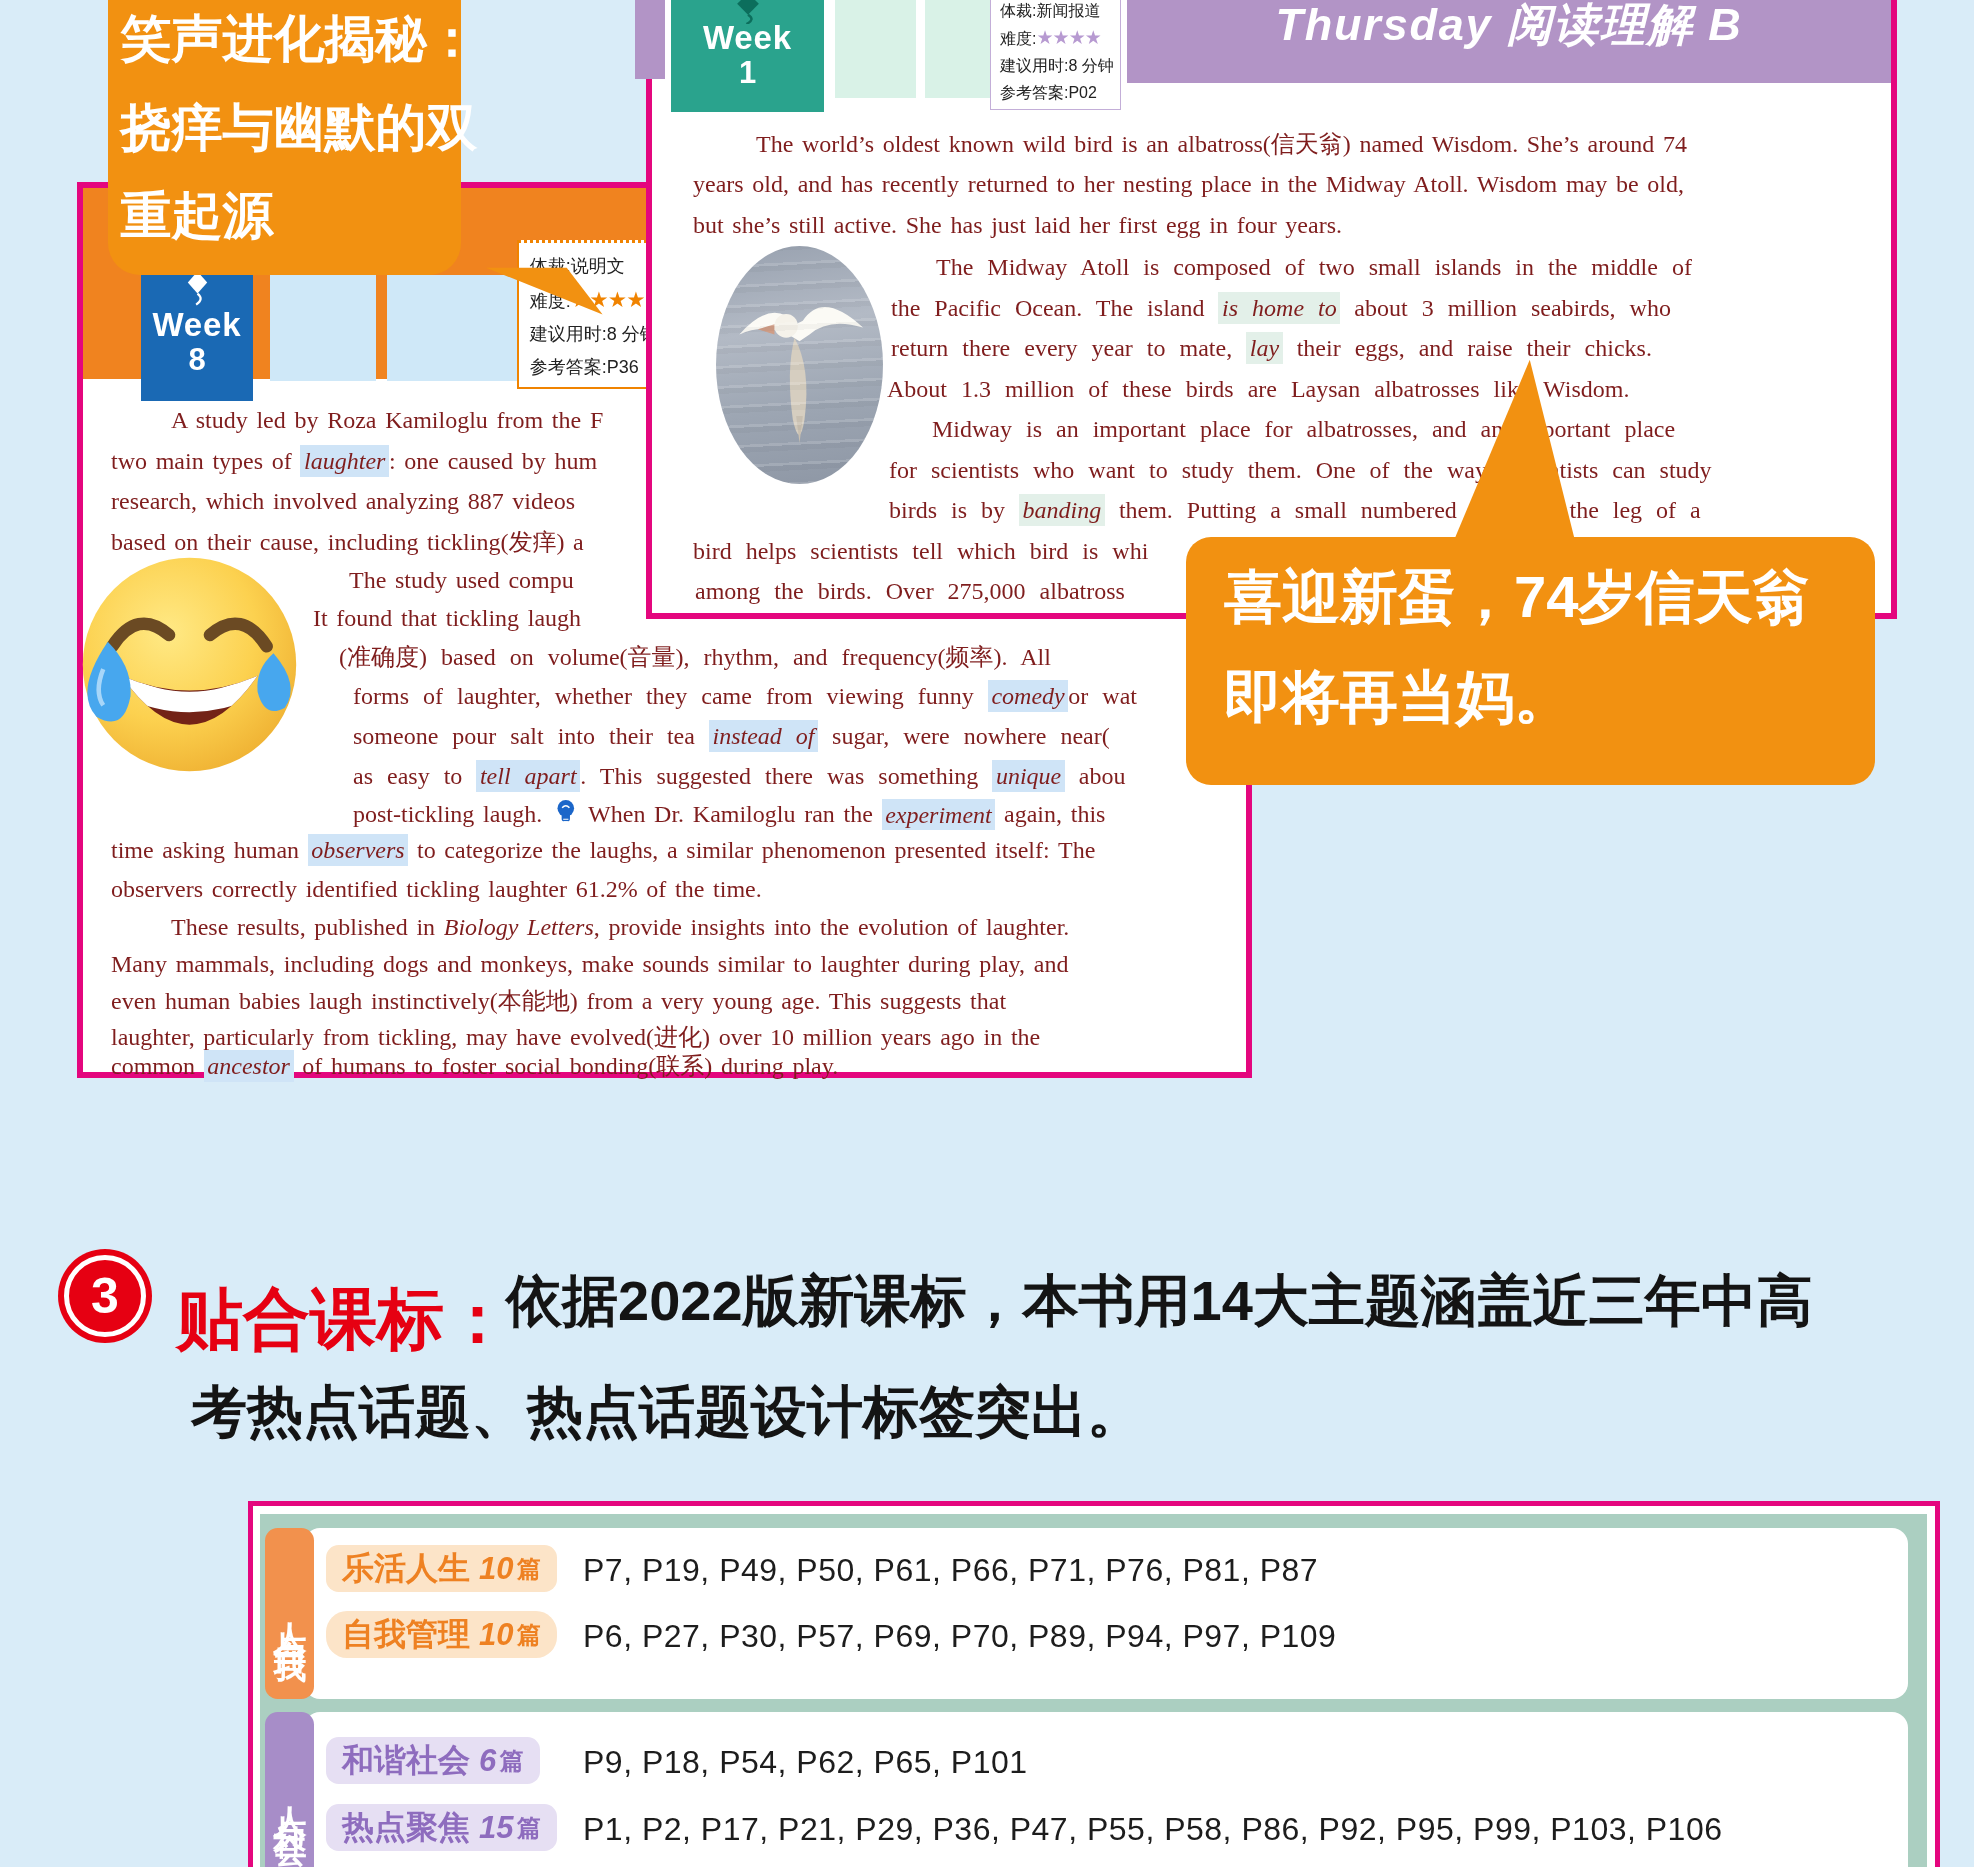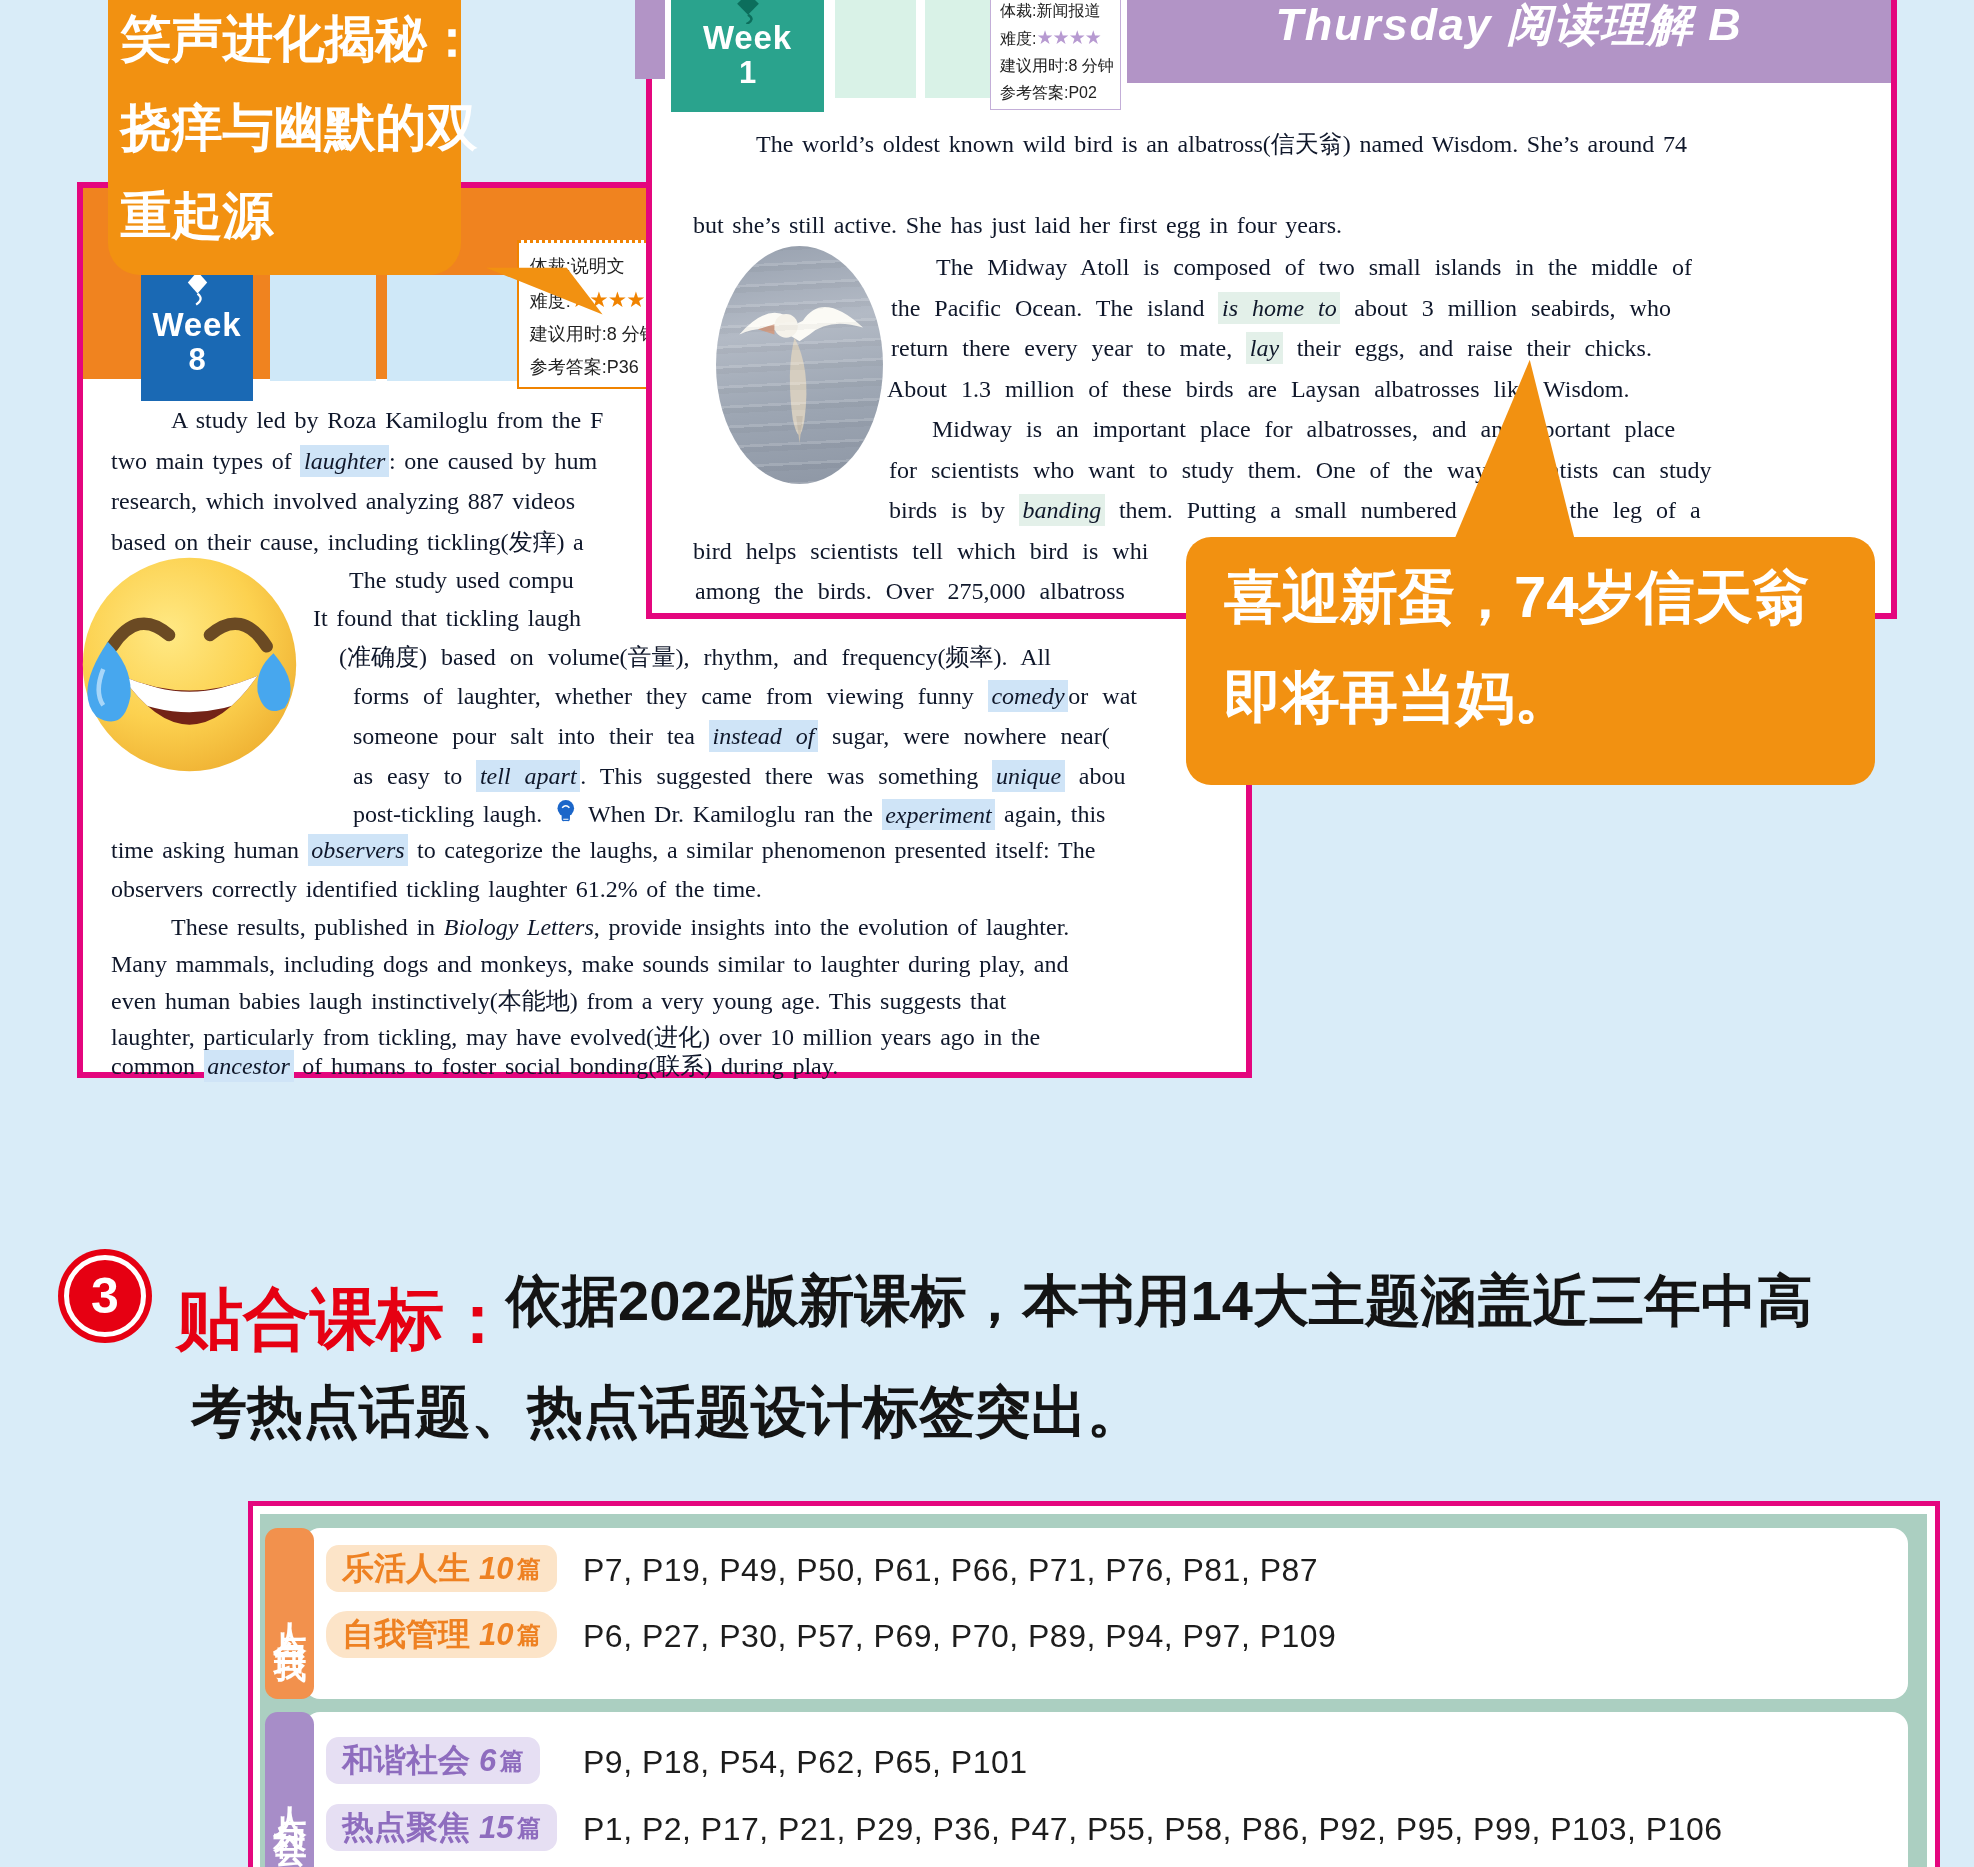--- a/index.html
+++ b/index.html
@@ -21,21 +21,21 @@
   .infobox{position:absolute;background:#fff;box-sizing:border-box;}
   .infobox .iline{white-space:nowrap;}
   .stars{letter-spacing:-0.9px;}
   .stars-orange{color:#f08300;}
   .stars-purple{color:#b79ad1;}
   .purple-head{position:absolute;background:#b294c6;color:#fff;display:flex;align-items:center;
                justify-content:center;font-weight:700;font-style:italic;font-size:45px;
                letter-spacing:1.8px;overflow:hidden;}
   
   .pline{position:absolute;font-family:"Liberation Serif","DejaVu Serif",serif;font-size:24px;
-         color:#0f172a;white-space:nowrap;word-spacing:2.7px;line-height:31px;}
+         color:#7f1d1d;white-space:nowrap;word-spacing:2.7px;line-height:31px;}
   .pline.wide{word-spacing:8px;}
   .hl-blue{background:#cfe4f7;font-style:italic;padding:2.7px 3.6px;}
   .hl-green{background:#e3f0e9;font-style:italic;padding:2.7px 3.6px;}
   .it{font-style:italic;}
   .inline-icon{display:inline-block;vertical-align:-3.6px;margin:0 3.6px;}
   
   .photo{position:absolute;border-radius:50%;overflow:hidden;
          background:linear-gradient(170deg,#98a1af 0%,#b3bac5 35%,#9da6b3 65%,#8d96a4 100%);}
   .photo .waves{position:absolute;inset:0;
          background:repeating-linear-gradient(177deg,rgba(255,255,255,0.14) 0 2.7px,rgba(0,0,0,0.03) 2.7px 8px,transparent 8px 20px);}
@@ -183,20 +183,21 @@
         <circle cx="42" cy="47" r="7" fill="#f5f2ea"></circle>
         <path d="M35 46 L25 49 L35 52 Z" fill="#cf9d86"></path>
         <path d="M47 54 Q57 72 53 102 Q50 120 46 102 Q42 74 47 54 Z" fill="#d6cec0"></path>
         <path d="M48 100 L52 100 L50 116 Z" fill="#c9c0b1"></path>
       </svg>
       <div class="waves"></div>
     </div>
 
     <div class="abs" style="inset:0;">
         <div class="pline" style="left: 756px; top: 129px;"><span>The world’s oldest known wild bird is an albatross(信天翁) named Wisdom. She’s around 74</span></div>
+        <div class="pline" style="left: 693px; top: 169px;"><span>years old, and has recently returned to her nesting place in the Midway Atoll. Wisdom may be old,</span></div>
         <div class="pline" style="left: 693px; top: 210px;"><span>but she’s still active. She has just laid her first egg in four years.</span></div>
         <div class="pline wide" style="left: 936px; top: 252px;"><span>The Midway Atoll is composed of two small islands in the middle of</span></div>
         <div class="pline wide" style="left: 891px; top: 293px;"><span>the Pacific Ocean. The island </span><span class="hl-green">is home to</span><span> about 3 million seabirds, who</span></div>
         <div class="pline wide" style="left: 891px; top: 333px;"><span>return there every year to mate, </span><span class="hl-green">lay</span><span> their eggs, and raise their chicks.</span></div>
         <div class="pline wide" style="left: 887px; top: 374px;"><span>About 1.3 million of these birds are Laysan albatrosses like Wisdom.</span></div>
         <div class="pline wide" style="left: 932px; top: 414px;"><span>Midway is an important place for albatrosses, and an important place</span></div>
         <div class="pline wide" style="left: 889px; top: 455px;"><span>for scientists who want to study them. One of the ways scientists can study</span></div>
         <div class="pline wide" style="left: 889px; top: 495px;"><span>birds is by </span><span class="hl-green">banding</span><span> them. Putting a small numbered band on the leg of a</span></div>
         <div class="pline wide" style="left: 693px; top: 536px;"><span>bird helps scientists tell which bird is whi</span></div>
         <div class="pline wide" style="left: 695px; top: 576px;"><span>among the birds. Over 275,000 albatross</span></div>

